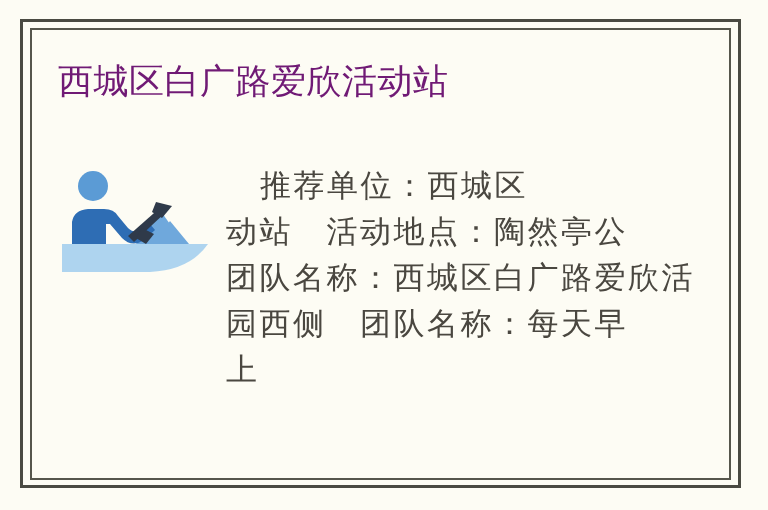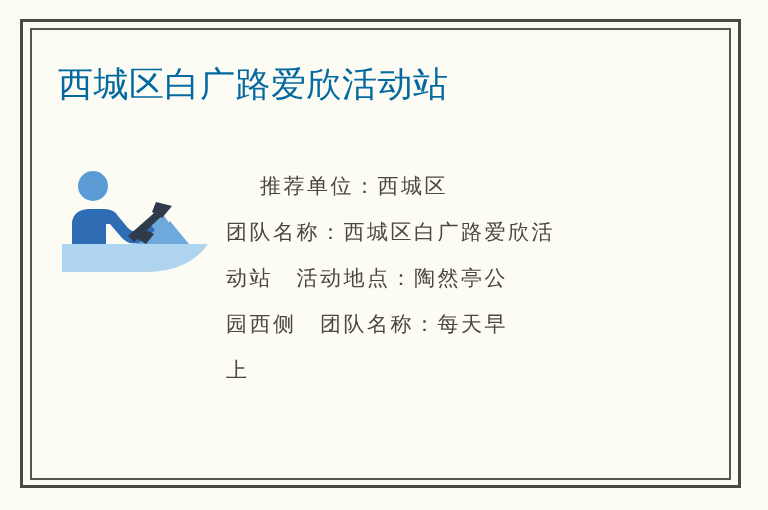--- a/index.html
+++ b/index.html
@@ -51,44 +51,44 @@
     left: 0;
     top: 0;
     width: 768px;
     height: 510px;
   }
 
   #page-title {
     position: absolute;
     left: 58px;
     top: 62px;
-    font-family: Liberation Sans, sans-serif;
+    font-family: Liberation Mono, monospace;
     font-size: 35px;
     line-height: 44px;
     letter-spacing: 0.5px;
-    color: #0369a1;
+    color: #701a75;
     white-space: nowrap;
   }
 
   
   #illustration {
     position: absolute;
     left: 58px;
     top: 166px;
     width: 150px;
     height: 112px;
   }
 
   #body-text {
     position: absolute;
     left: 226px;
     top: 163px;
     width: 430px;
     font-family: "Liberation Serif", "DejaVu Serif", serif;
-    font-size: 21px;
+    font-size: 31px;
     line-height: 46px;
     letter-spacing: 2.5px;
     color: #4a4740;
   }
   #body-text .line {
     white-space: pre;
   }
   #body-text .line.indent {
     text-indent: 34px;
   }
@@ -120,20 +120,20 @@
         <path d="M70 70 L104 40 L108 46 L76 76 Z" fill="#2f3a4a"></path>
         <path d="M98 36 L114 40 L104 52 L94 46 Z" fill="#2f3a4a"></path>
         <path d="M84 62 L96 68 L88 78 L78 72 Z" fill="#2f3a4a"></path>
 
         <path d="M4 78 L150 78 Q132 104 92 106 L22 106 L4 106 Z" fill="#aed4ef"></path>
       </svg>
     </div>
 
     <div id="body-text">
       <div class="line indent">推荐单位：西城区</div>
+      <div class="line">动站　活动地点：陶然亭公</div>
       <div class="line">团队名称：西城区白广路爱欣活</div>
-      <div class="line">动站　活动地点：陶然亭公</div>
       <div class="line">园西侧　团队名称：每天早</div>
       <div class="line">上</div>
     </div>
 
   </div>
 </div>
 
 </body></html>

